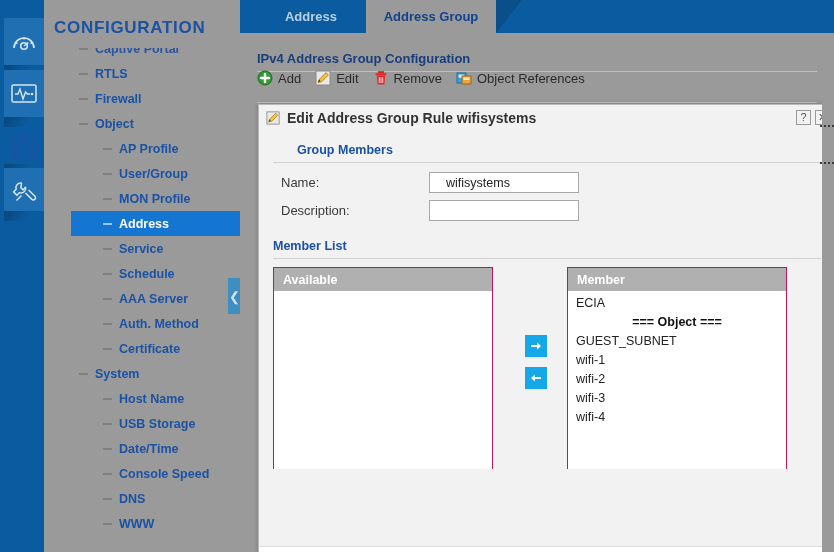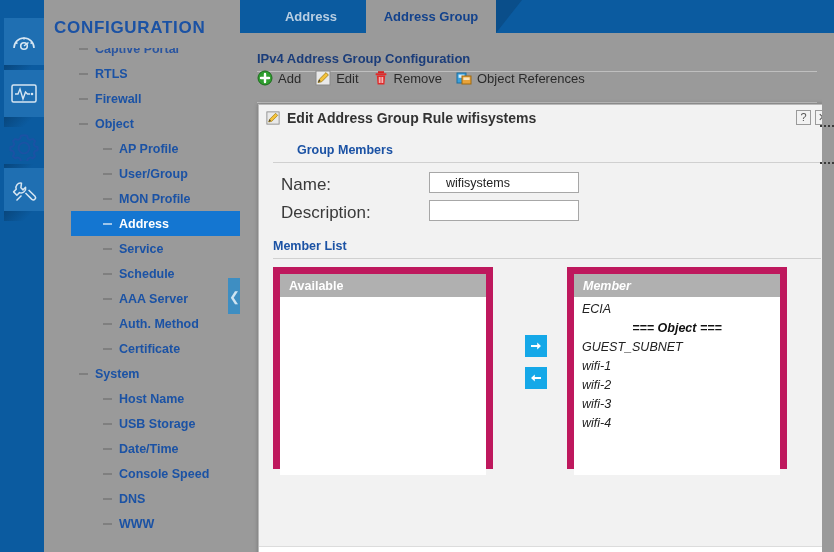--- a/index.html
+++ b/index.html
@@ -167,33 +167,33 @@
     position: absolute; left: 0; top: 26px; width: 576px; height: 415px;
     background: #f2f2f2;
   }
   .section-title {
     position: absolute; font-size: 12.5px; font-weight: bold; color: #1b52a4;
   }
   .section-rule {
     position: absolute; height: 1px; background: #d0d0d0;
   }
   .field-label {
-    position: absolute; font-size: 17px; color: #3a3a3a;
+    position: absolute; font-size: 13px; color: #3a3a3a;
   }
   .field-input {
     position: absolute; height: 21px; width: 150px;
     background: #ffffff; border: 1px solid #a7a7a7;
     font-size: 12.5px; color: #222; padding: 0 4px;
     display: flex; align-items: center;
     font-family: "Liberation Sans", sans-serif;
   }
 
   .listpane {
     position: absolute; width: 220px; height: 202px;
-    border: 7px solid #be185d;
+    border: 1px solid #be185d;
     background: #ffffff;
   }
   .listpane-head {
     height: 23px; background: #b0b0b0;
     display: flex; align-items: center;
     padding-left: 9px;
     font-size: 12.5px; font-weight: bold; color: #ffffff;
   }
   .listpane-body {
     height: 178px; overflow: hidden; background: #ffffff;
@@ -481,21 +481,21 @@
             </span>
           </div>
           <div class="xferbtn" style="left:266px; top:236px;">
             <span>
               <svg width="12" height="12" viewBox="0 0 12 12" fill="#ffffff">
                 <path d="M11 5 H4.8 V2.6 L1 6 L4.8 9.4 V7 H11 Z"></path>
               </svg>
             </span>
           </div>
 
-          <div class="listpane" style="left:308px; top:136px;font-style:italic;">
+          <div class="listpane" style="left:308px; top:136px;">
             <div class="listpane-head">Member</div>
             <div class="listpane-body" id="member-rows">
                 <div class="list-row">ECIA</div>
                 <div class="list-row divider">=== Object ===</div>
                 <div class="list-row">GUEST_SUBNET</div>
                 <div class="list-row">wifi-1</div>
                 <div class="list-row">wifi-2</div>
                 <div class="list-row">wifi-3</div>
                 <div class="list-row">wifi-4</div>
               </div>

